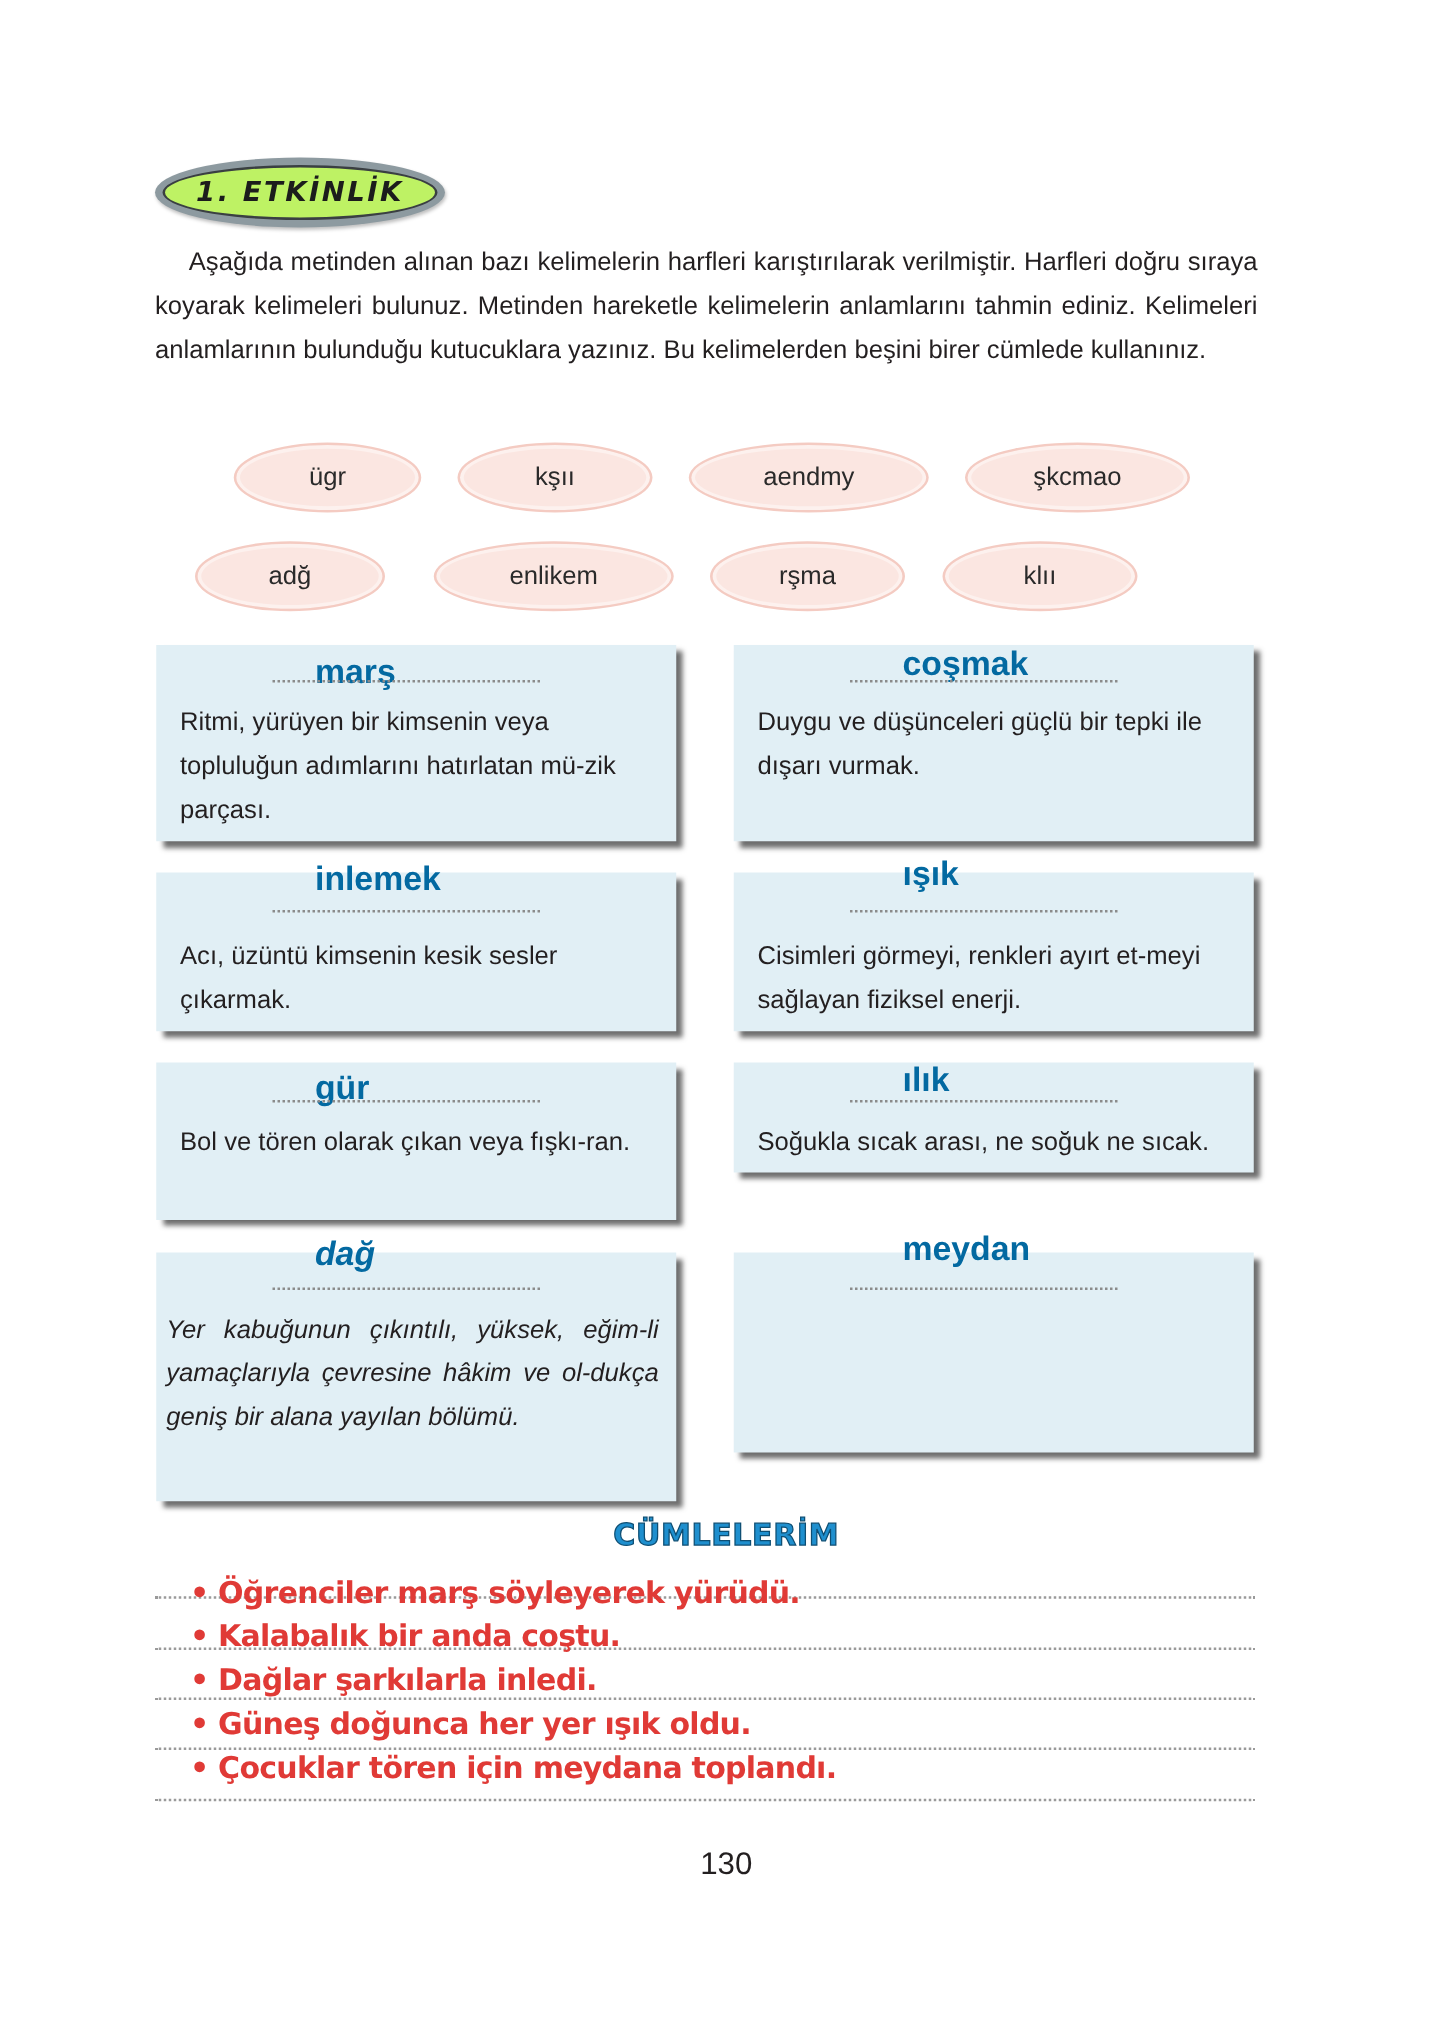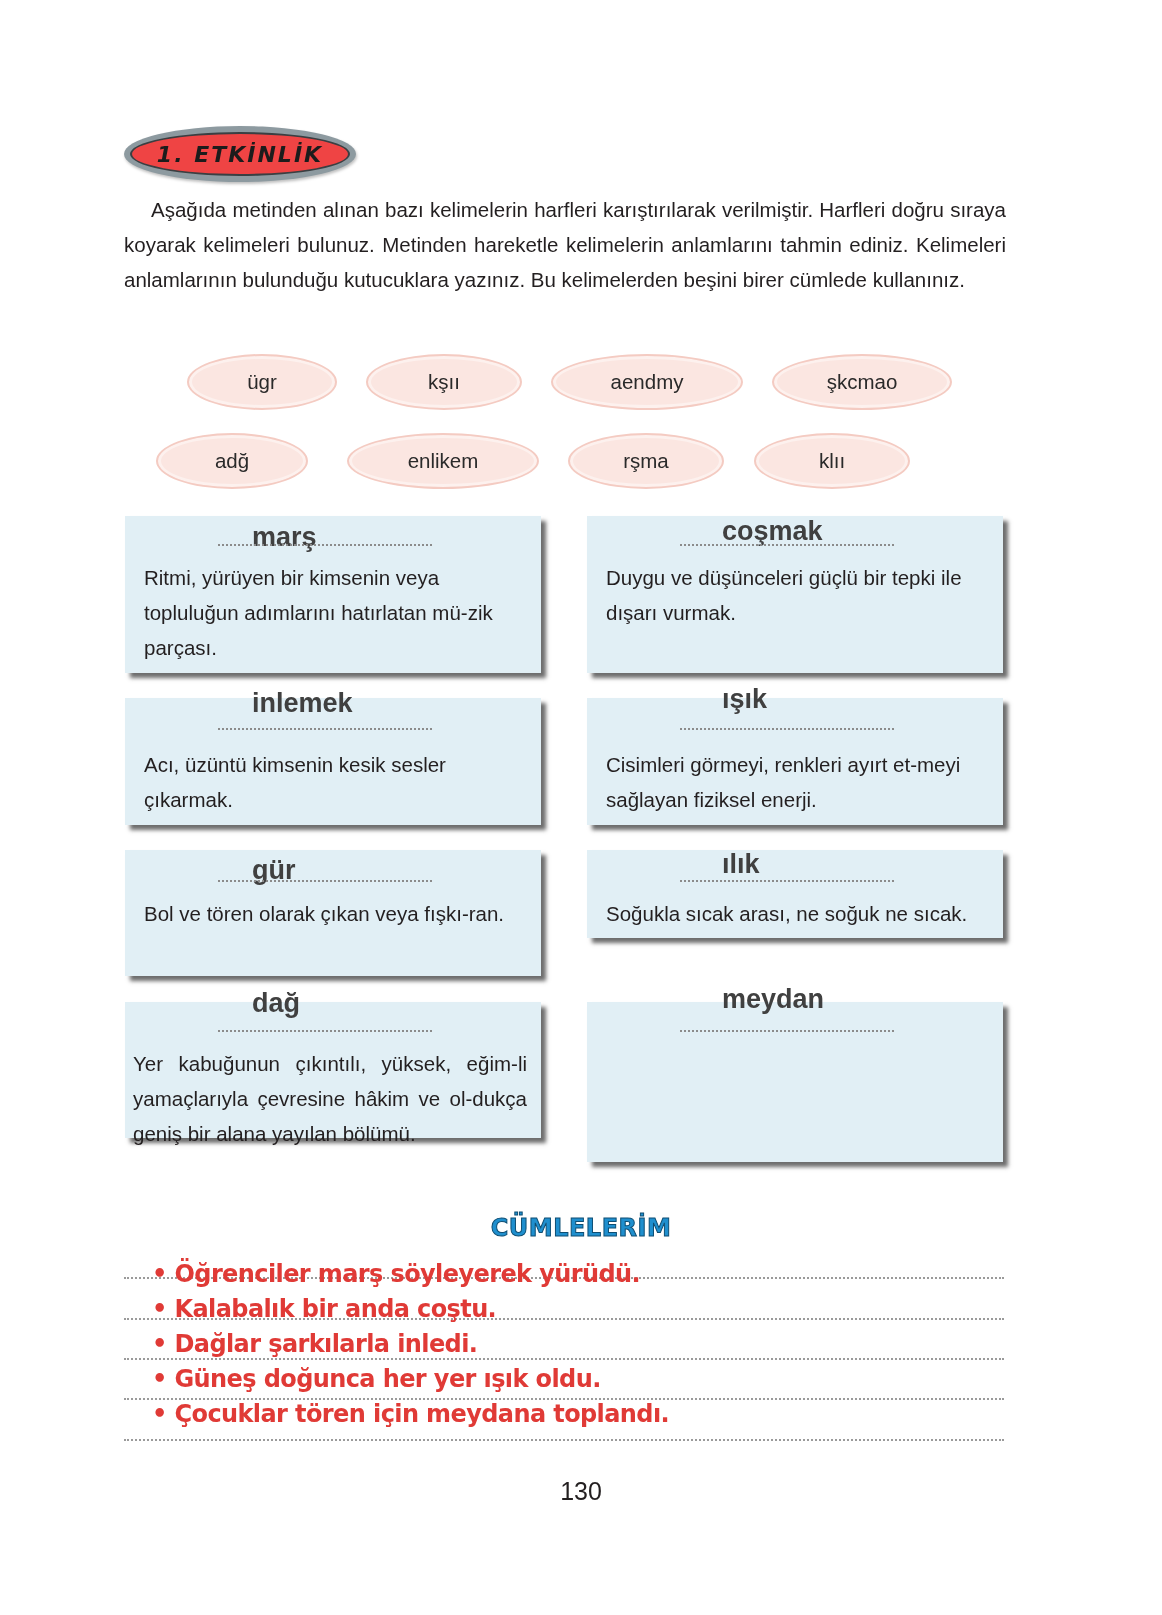--- a/index.html
+++ b/index.html
@@ -3,37 +3,37 @@
 <meta charset="utf-8">
 <style>
   html, body { margin: 0; padding: 0; background: #ffffff; }
   body { width: 1162px; height: 1615px; position: relative; overflow: hidden;
          font-family: "Liberation Sans", sans-serif; color: #231f20; }
 
   
   .badge { position: absolute; left: 124px; top: 126px; width: 232px; height: 56px;
            border-radius: 50%; background: #8d9aa0; box-shadow: 1px 2px 3px rgba(0,0,0,0.25); }
   .badge-inner { position: absolute; left: 6px; top: 6px; right: 6px; bottom: 6px; border-radius: 50%;
-                 background: #ef4444; border: 2px solid #3a3f42; display: flex; align-items: center;
+                 background: #bef264; border: 2px solid #3a3f42; display: flex; align-items: center;
                  justify-content: center; }
   .badge-text { font-family: "DejaVu Sans", sans-serif; font-weight: bold; font-size: 22px;
                 letter-spacing: 2px; color: #1c1c1c; font-style: italic; }
 
   .intro { position: absolute; left: 124px; top: 192px; width: 882px; font-size: 20.5px;
            line-height: 35px; text-align: justify; text-indent: 27px; margin: 0; }
 
   
   .chip { position: absolute; height: 52px; border-radius: 50%; background: #fbe6e1;
           border: 2px solid #f4cbc2; box-shadow: inset 0 0 0 3px #fdf1ee;
           display: flex; align-items: center; justify-content: center; font-size: 20.5px; color: #2a2a2a; }
 
   
   .card { position: absolute; width: 416px; background: #e1eff5;
           box-shadow: 5px 5px 4px rgba(60,60,60,0.75); }
-  .card .answer { position: absolute; color: #404040; font-weight: bold; font-size: 27px;
+  .card .answer { position: absolute; color: #0369a1; font-weight: bold; font-size: 27px;
                   line-height: 1; }
   .card .dots { position: absolute; height: 0; border-bottom: 2px dotted #8b8b8b; }
   .card .def { position: absolute; left: 19px; right: 14px; font-size: 20.5px; line-height: 35px; color: #231f20; }
 
   
   .sect-title { position: absolute; left: 0; width: 1162px; top: 1214px; text-align: center;
                 font-family: "DejaVu Sans", sans-serif; font-weight: bold; font-size: 24px;
                 color: #1f8fce; -webkit-text-stroke: 1px #0e4e73; letter-spacing: 0.5px; }
   .line { position: absolute; left: 124px; width: 880px; height: 0; border-bottom: 2px dotted #9a9a9a; }
   .sentence { position: absolute; left: 152px; font-family: "DejaVu Sans", sans-serif; font-weight: bold;
@@ -90,21 +90,21 @@
   <div class="dots" style="left:93px; top:30px; width:214px;"></div>
   <div class="def" style="top:46px;">Bol ve tören olarak çıkan veya fışkı-ran.</div>
 </div>
 
 <div class="card" style="left:587px; top:850px; height:88px;">
   <span class="answer" style="left:135px; top:1px;">ılık</span>
   <div class="dots" style="left:93px; top:30px; width:214px;"></div>
   <div class="def" style="top:46px;">Soğukla sıcak arası, ne soğuk ne sıcak.</div>
 </div>
 
-<div class="card" style="left:125px; top:1002px; height:136px;">
+<div class="card" style="left:125px; top:1002px; height:199px;font-style:italic;">
   <span class="answer" style="left:127px; top:-12px;">dağ</span>
   <div class="dots" style="left:93px; top:28px; width:214px;"></div>
   <div class="def" style="left:8px; top:44px; text-align:justify;">Yer kabuğunun çıkıntılı, yüksek, eğim-li yamaçlarıyla çevresine hâkim ve ol-dukça geniş bir alana yayılan bölümü.</div>
 </div>
 
 <div class="card" style="left:587px; top:1002px; height:160px;">
   <span class="answer" style="left:135px; top:-16px;">meydan</span>
   <div class="dots" style="left:93px; top:28px; width:214px;"></div>
 </div>
 

